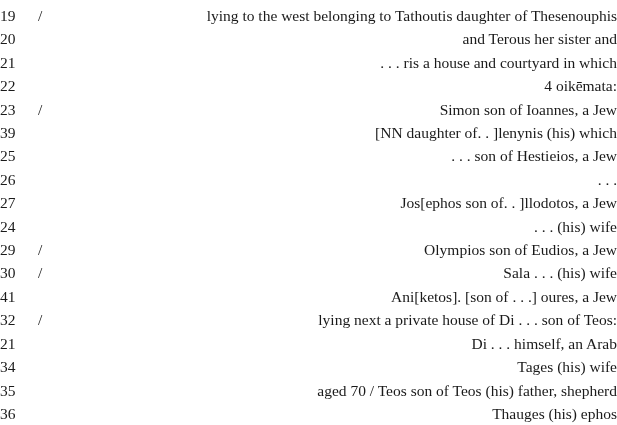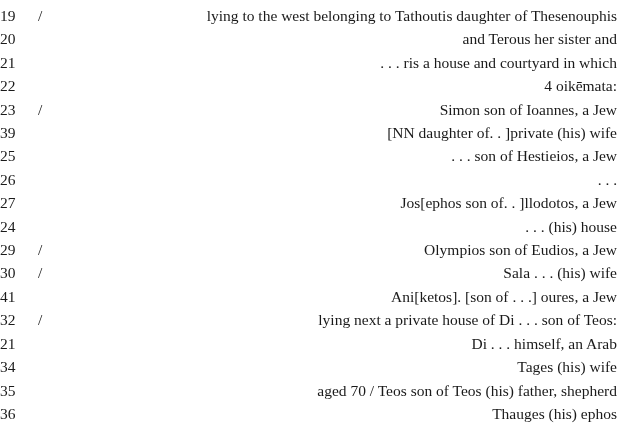--- a/index.html
+++ b/index.html
@@ -76,41 +76,41 @@
         <td class="text">4 oikēmata:</td>
       </tr>
       <tr>
         <td class="num">23</td>
         <td class="mark">/</td>
         <td class="text">Simon son of Ioannes, a Jew</td>
       </tr>
       <tr>
         <td class="num">39</td>
         <td class="mark"></td>
-        <td class="text">[NN daughter of. . ]private (his) wife</td>
+        <td class="text">[NN daughter of. . ]lenynis (his) which</td>
       </tr>
       <tr>
         <td class="num">25</td>
         <td class="mark"></td>
         <td class="text">. . . son of Hestieios, a Jew</td>
       </tr>
       <tr>
         <td class="num">26</td>
         <td class="mark"></td>
         <td class="text">. . .</td>
       </tr>
       <tr>
         <td class="num">27</td>
         <td class="mark"></td>
         <td class="text">Jos[ephos son of. . ]llodotos, a Jew</td>
       </tr>
       <tr>
         <td class="num">24</td>
         <td class="mark"></td>
-        <td class="text">. . . (his) house</td>
+        <td class="text">. . . (his) wife</td>
       </tr>
       <tr>
         <td class="num">29</td>
         <td class="mark">/</td>
         <td class="text">Olympios son of Eudios, a Jew</td>
       </tr>
       <tr>
         <td class="num">30</td>
         <td class="mark">/</td>
         <td class="text">Sala . . . (his) wife</td>

